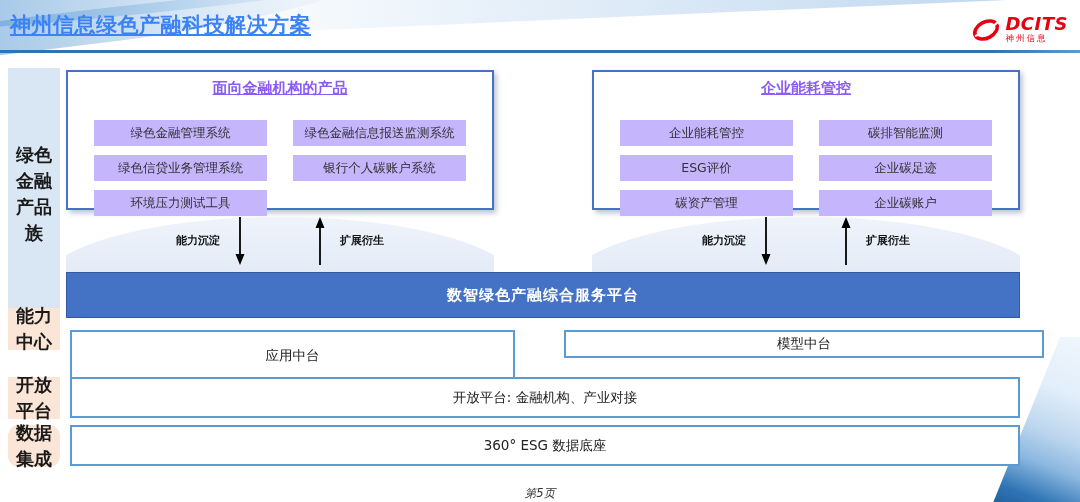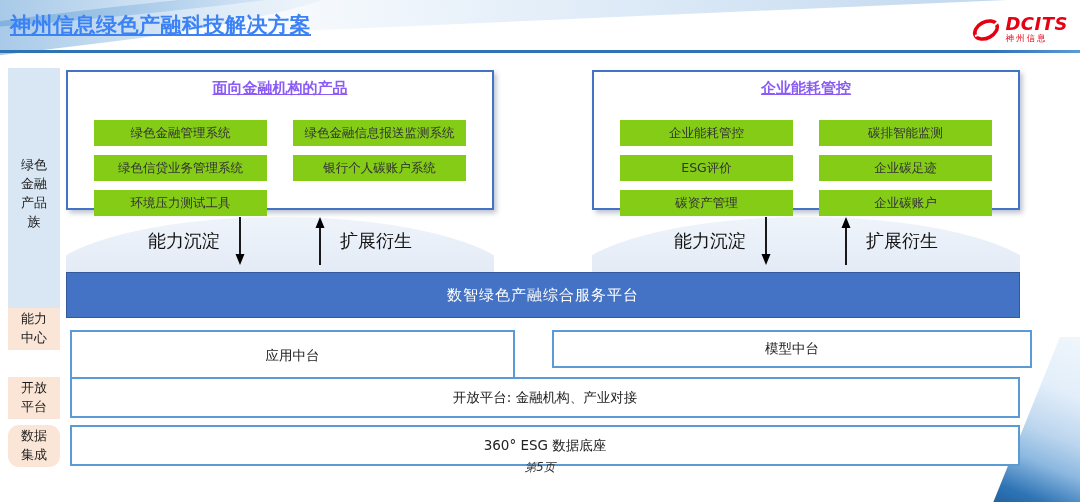--- a/index.html
+++ b/index.html
@@ -41,21 +41,21 @@
   .divider { position:absolute; top:50px; left:0; width:1080px; height:3px;
     background:linear-gradient(90deg,#2e74b5,#2e74b5 92%,#5b9bd5); }
   .logo { position:absolute; top:14px; right:12px; display:flex; align-items:center; gap:4px; }
   .logo-text { display:flex; flex-direction:column; line-height:1.05; }
   .logo-brand { color:#e60012; font-weight:bold; font-style:italic; font-size:18px; letter-spacing:.5px; }
   .logo-brand-cn { color:#e60012; font-size:8.5px; letter-spacing:2px; }
   
   .side-block {
     position:absolute; left:8px; width:52px;
     display:flex; align-items:center; justify-content:center;
-    font-weight:normal; font-size:13px; line-height:1.45; color:#1a1a1a;
+    font-weight:bold; font-size:18px; line-height:1.45; color:#1a1a1a;
     text-align:center; white-space:pre-line;
   }
   .side-blue  { background:#d9e7f4; }
   .side-peach { background:#fbe5d6; }
   #side-family   { top:68px;  height:252px; }
   #side-ability  { top:308px; height:42px; }
   #side-open     { top:377px; height:42px; }
   #side-data     { top:425px; height:42px;border-radius:11px; }
   
   .product-box {
@@ -64,59 +64,59 @@
     box-shadow:2.5px 3px 5px rgba(60,80,120,.35);
   }
   #box-financial { left:66px; }
   #box-industry  { left:592px; }
   .box-title { text-align:center; font-size:15px; font-weight:bold; color:#8b5cf6; margin:7px 0 22px;text-decoration:underline; }
   .chip-grid {
     display:grid; grid-template-columns:1fr 1fr; column-gap:26px; row-gap:9px;
     padding:0 26px;
   }
   .chip {
-    height:26px; background:#84cc16; color:#333; font-size:12.5px;
+    height:26px; background:#c4b5fd; color:#333; font-size:12.5px;
     display:flex; align-items:center; justify-content:center; text-align:center;
     white-space:nowrap; overflow:hidden;
   }
   
   .arrow-zone {
     position:absolute; top:209px; height:63px; width:428px; overflow:hidden;
     display:flex; align-items:center; justify-content:center; gap:14px;
   }
   #zone-left  { left:66px; }
   #zone-right { left:592px; }
   .dome {
     position:absolute; left:-6%; width:112%; top:8px; height:140px;
     border-radius:50%;
     background:linear-gradient(to bottom,#eff4fb 0%,#dde6f3 60%,#d4e0ef 100%);
   }
   .arrow-zone > .zlabel, .arrow-zone > svg { position:relative; z-index:2; }
-  .zlabel { font-size:18px; font-weight:normal; color:#111; }
+  .zlabel { font-size:11px; font-weight:bold; color:#111; }
   .zone-spacer { width:40px; }
   
   .platform-bar {
     position:absolute; left:66px; top:272px; width:954px; height:46px;
     background:#4472c4; border:1px solid #35589c;
     display:flex; align-items:center; justify-content:center;
-    color:#fff; font-size:15px; font-weight:normal; letter-spacing:1px;
+    color:#fff; font-size:15px; font-weight:bold; letter-spacing:1px;
   }
   
   .white-box {
     position:absolute; background:#fff; border:2px solid #5b9bd5;
     display:flex; align-items:center; justify-content:center;
     font-size:13.5px; color:#222;
   }
   #box-app   { left:70px;  top:330px; width:445px; height:51px; }
-  #box-model { left:552px; top:330px; width:480px; height:38px; }
+  #box-model { left:564px; top:330px; width:480px; height:28px; }
   #box-open  { left:70px;  top:377px; width:950px; height:41px; }
   #box-data  { left:70px;  top:425px; width:950px; height:41px; }
   
   .page-number {
-    position:absolute; top:460px; left:0; width:1080px; text-align:center;
+    position:absolute; top:486px; left:0; width:1080px; text-align:center;
     font-size:11.5px; font-style:italic; color:#333;
   }
 </style>
 </head>
 <body>
 
 <div class="swoosh-a"></div>
 <div class="swoosh-b"></div>
 <div class="swoosh-c"></div>
 <div class="ribbon-wrap">

